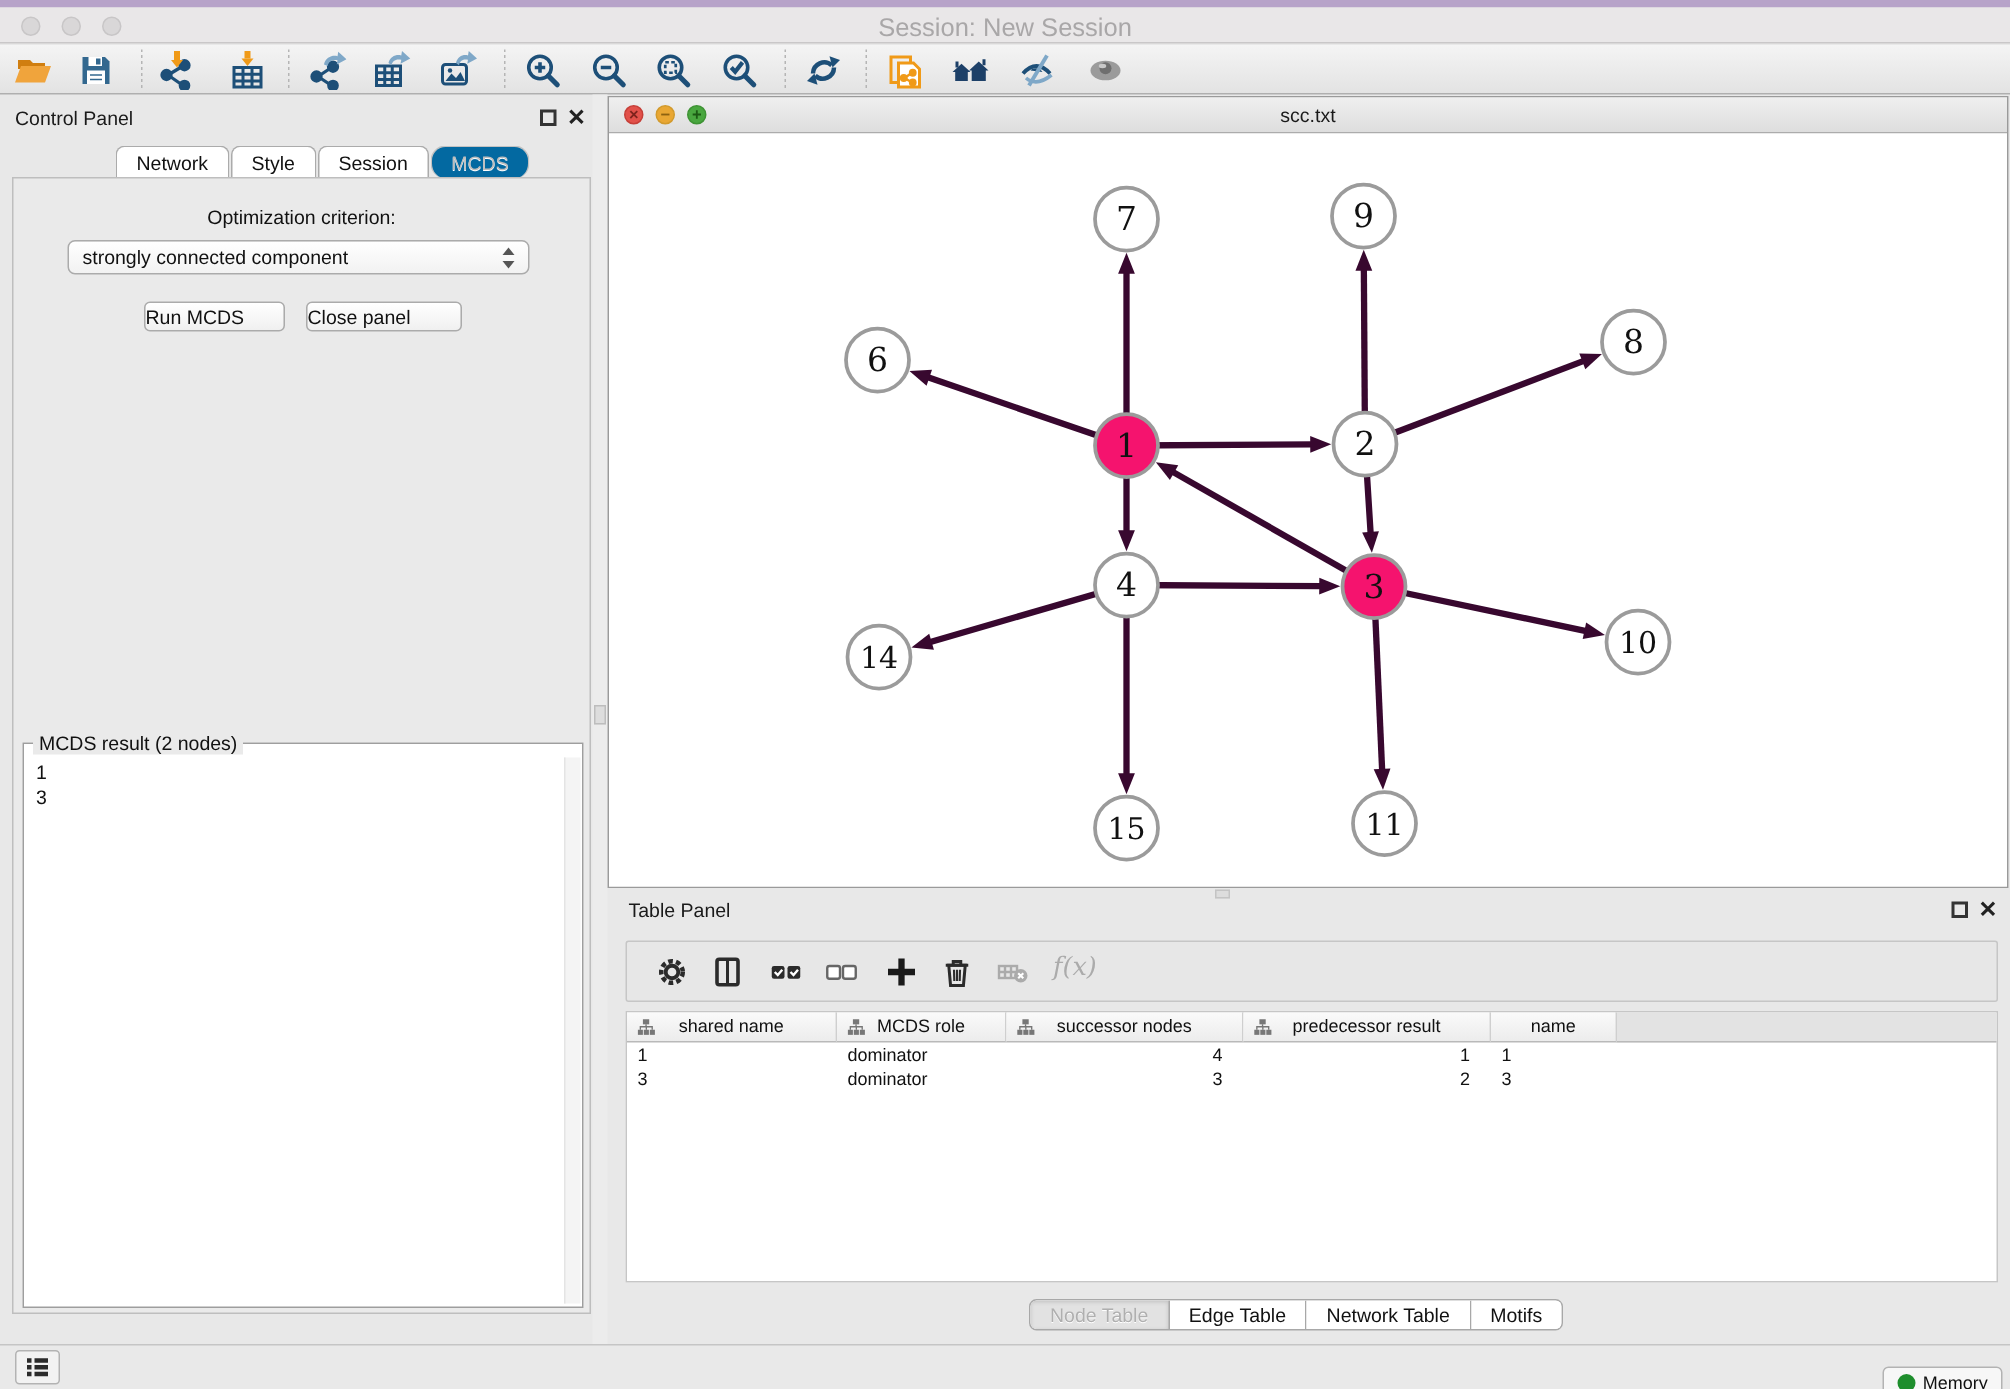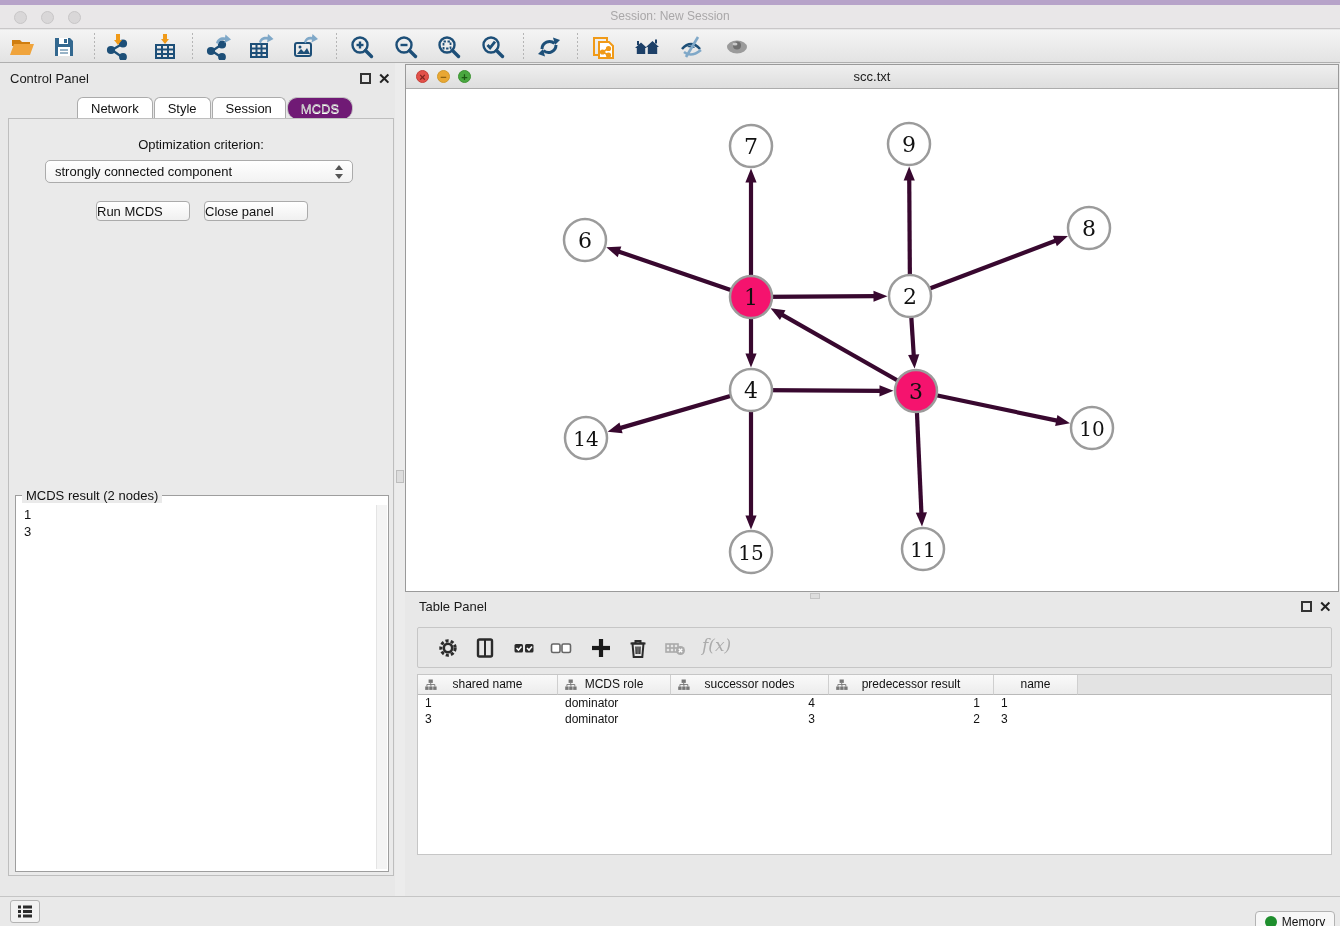--- a/index.html
+++ b/index.html
@@ -4,41 +4,41 @@
 <style>
   * { margin:0; padding:0; box-sizing:border-box; }
   html,body { width:1340px; height:926px; }
   body { font-family:"Liberation Sans", sans-serif; background:#E8E8E8; position:relative; overflow:hidden; }
   .app { position:absolute; inset:0; }
 
   
   .desktop-strip { position:absolute; left:0; top:0; width:1340px; height:5px; background:#B7A3C9; }
   .titlebar { position:absolute; left:0; top:5px; width:1340px; height:24px; background:#E9E7E8; border-bottom:1px solid #C9C7C8; }
   .tl-dot { position:absolute; top:6px; width:13px; height:13px; border-radius:50%; background:#D9D7D8; border:1px solid #C8C6C7; }
-  .win-title { position:absolute; left:0; right:0; top:4px; text-align:center; font-size:12px; color:#A9A7A8; }
+  .win-title { position:absolute; left:0; right:0; top:4px; text-align:center; font-size:17px; color:#A9A7A8; }
 
   .toolbar { position:absolute; left:0; top:30px; width:1340px; height:33px;
              background:linear-gradient(#F4F4F4,#E3E3E3); border-bottom:1px solid #AFAFAF; }
   .tbicon { position:absolute; top:4px; width:26px; height:26px; }
   .tbsep { position:absolute; top:3px; width:1px; height:27px;
            background-image:repeating-linear-gradient(#B5B5B5 0 2px, transparent 2px 4px); }
   .searchbox { position:absolute; left:1040px; top:34px; width:292px; height:24px; background:#fff;
                border:1px solid #BDBDBD; border-radius:12px; }
   .searchbox svg { position:absolute; left:7px; top:4px; }
   .searchbox input { position:absolute; left:26px; top:1px; width:258px; height:20px; border:none; outline:none;
                      background:transparent; font-size:12px; font-family:"Liberation Sans",sans-serif; }
 
   
   .cp-title { position:absolute; left:10px; top:71px; font-size:13px; color:#1a1a1a; }
   .panel-float { position:absolute; width:11px; height:11px; border:2px solid #333; background:transparent; }
   .panel-close { position:absolute; font-size:15px; font-weight:bold; color:#222; line-height:11px; }
   .cp-tabs { position:absolute; left:77px; top:97px; height:22px; display:flex; }
   .cp-tab { height:22px; line-height:21px; padding:0 13px; background:#fff; border:1px solid #ABABAB; border-bottom:none;
             border-radius:6px 6px 0 0; font-size:13px; color:#111; margin-right:1px; }
-  .cp-tab.active { background:#701a75; color:#BDBDBD; border-color:#C2C2C2; text-shadow:0 1px 0 #fff;border-radius:10px; }
+  .cp-tab.active { background:#0369a1; color:#BDBDBD; border-color:#C2C2C2; text-shadow:0 1px 0 #fff;border-radius:10px; }
   .cp-content { position:absolute; left:8px; top:118px; width:386px; height:758px; background:#EAEAEA; border:1px solid #BEBEBE; }
   .opt-label { position:absolute; left:0; width:100%; top:18px; text-align:center; font-size:13px; color:#111; }
   .opt-select { position:absolute; left:36px; top:41px; width:308px; height:23px; background:linear-gradient(#fff,#F2F2F2);
                 border:1px solid #ABABAB; border-radius:5px; font-size:13px; color:#111; line-height:21px; padding-left:9px; }
   .spinner { position:absolute; right:8px; top:3px; width:9px; height:16px; }
   .spinner:before, .spinner:after { content:""; position:absolute; left:0; border-left:4.5px solid transparent; border-right:4.5px solid transparent; }
   .spinner:before { top:1px; border-bottom:5px solid #555; }
   .spinner:after { bottom:1px; border-top:5px solid #555; }
   .cp-btn { position:absolute; top:82px; height:20px; background:linear-gradient(#fff,#F0F0F0); border:1px solid #ABABAB;
             border-radius:4px; font-size:13px; color:#111; text-align:left; line-height:20px; }
@@ -487,20 +487,26 @@
         <div class="trow">
           <div class="td" style="width: 140px;">3</div>
           <div class="td" style="width: 113px;">dominator</div>
           <div class="td right" style="width: 158px;">3</div>
           <div class="td right" style="width: 165px;">2</div>
           <div class="td" style="width: 84px;">3</div>
         </div>
       </div>
   </div>
 
+  <div class="tp-tabs">
+      <div class="tp-tab active">Node Table</div>
+      <div class="tp-tab">Edge Table</div>
+      <div class="tp-tab">Network Table</div>
+      <div class="tp-tab">Motifs</div>
+    </div>
 
   <div class="statusbar">
     <div class="list-btn">
       <svg width="28" height="21" viewBox="0 0 28 21">
           <g fill="#2b2b2b">
             <rect x="7" y="4.5" width="3" height="3"></rect>
             <rect x="12" y="4.5" width="9" height="3"></rect>
             <rect x="7" y="9" width="3" height="3"></rect>
             <rect x="12" y="9" width="9" height="3"></rect>
             <rect x="7" y="13.5" width="3" height="3"></rect>

